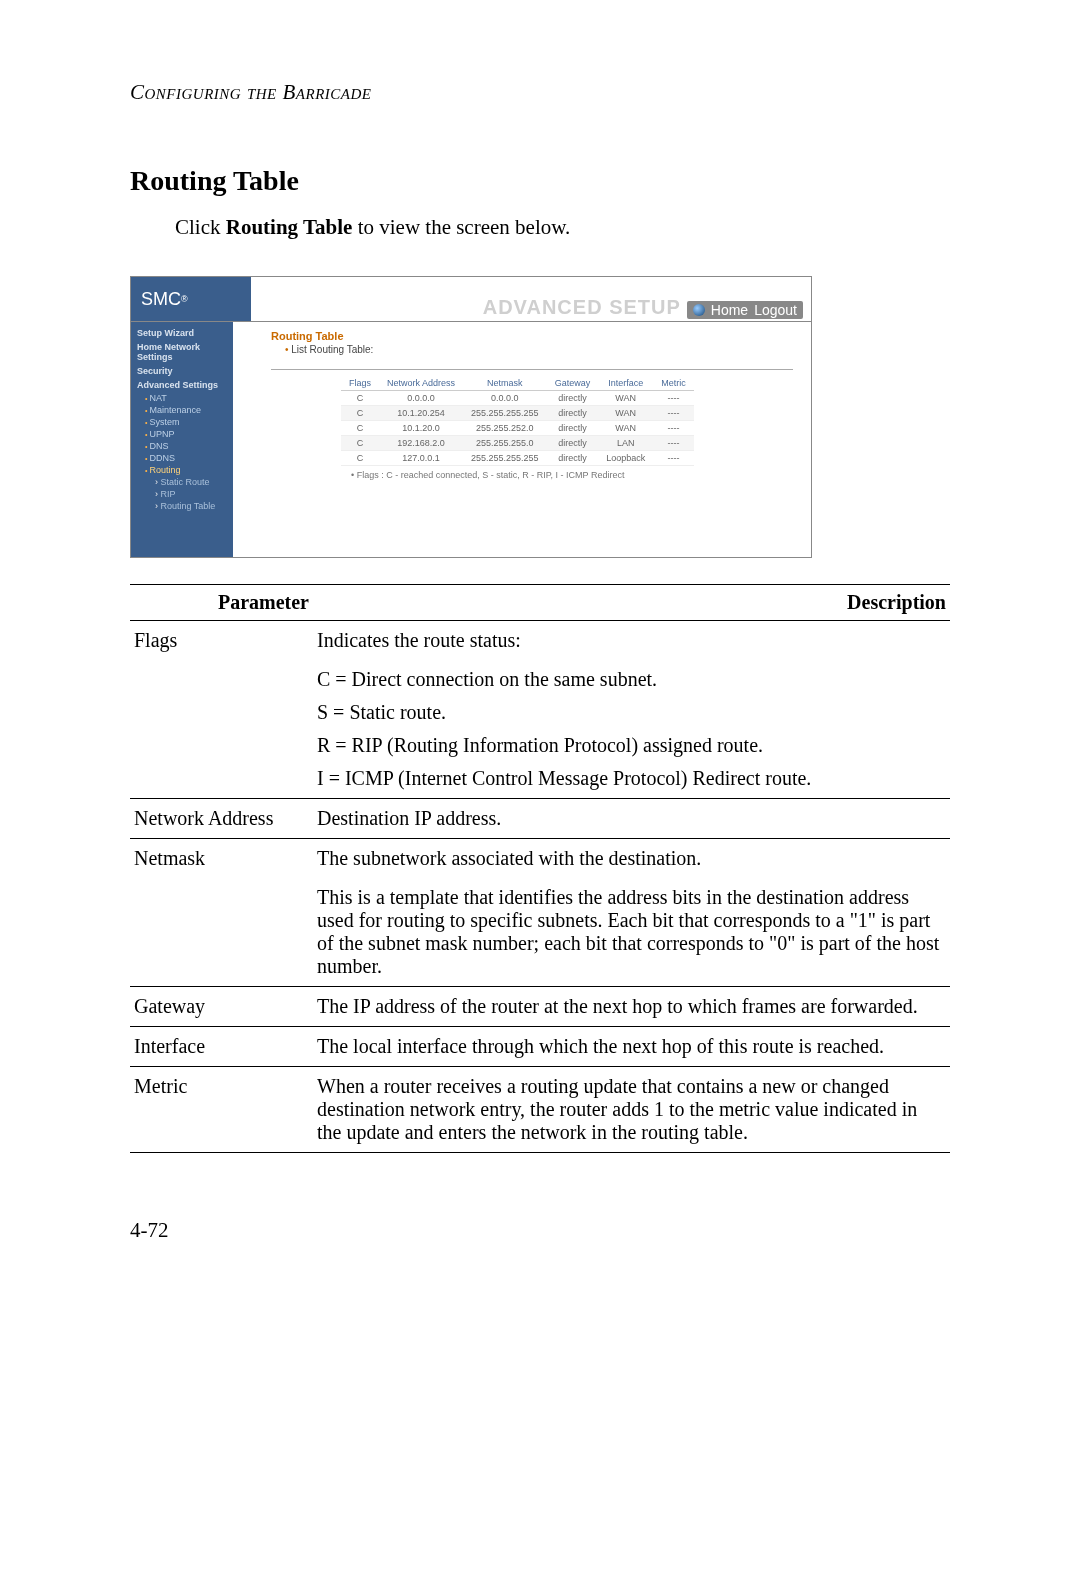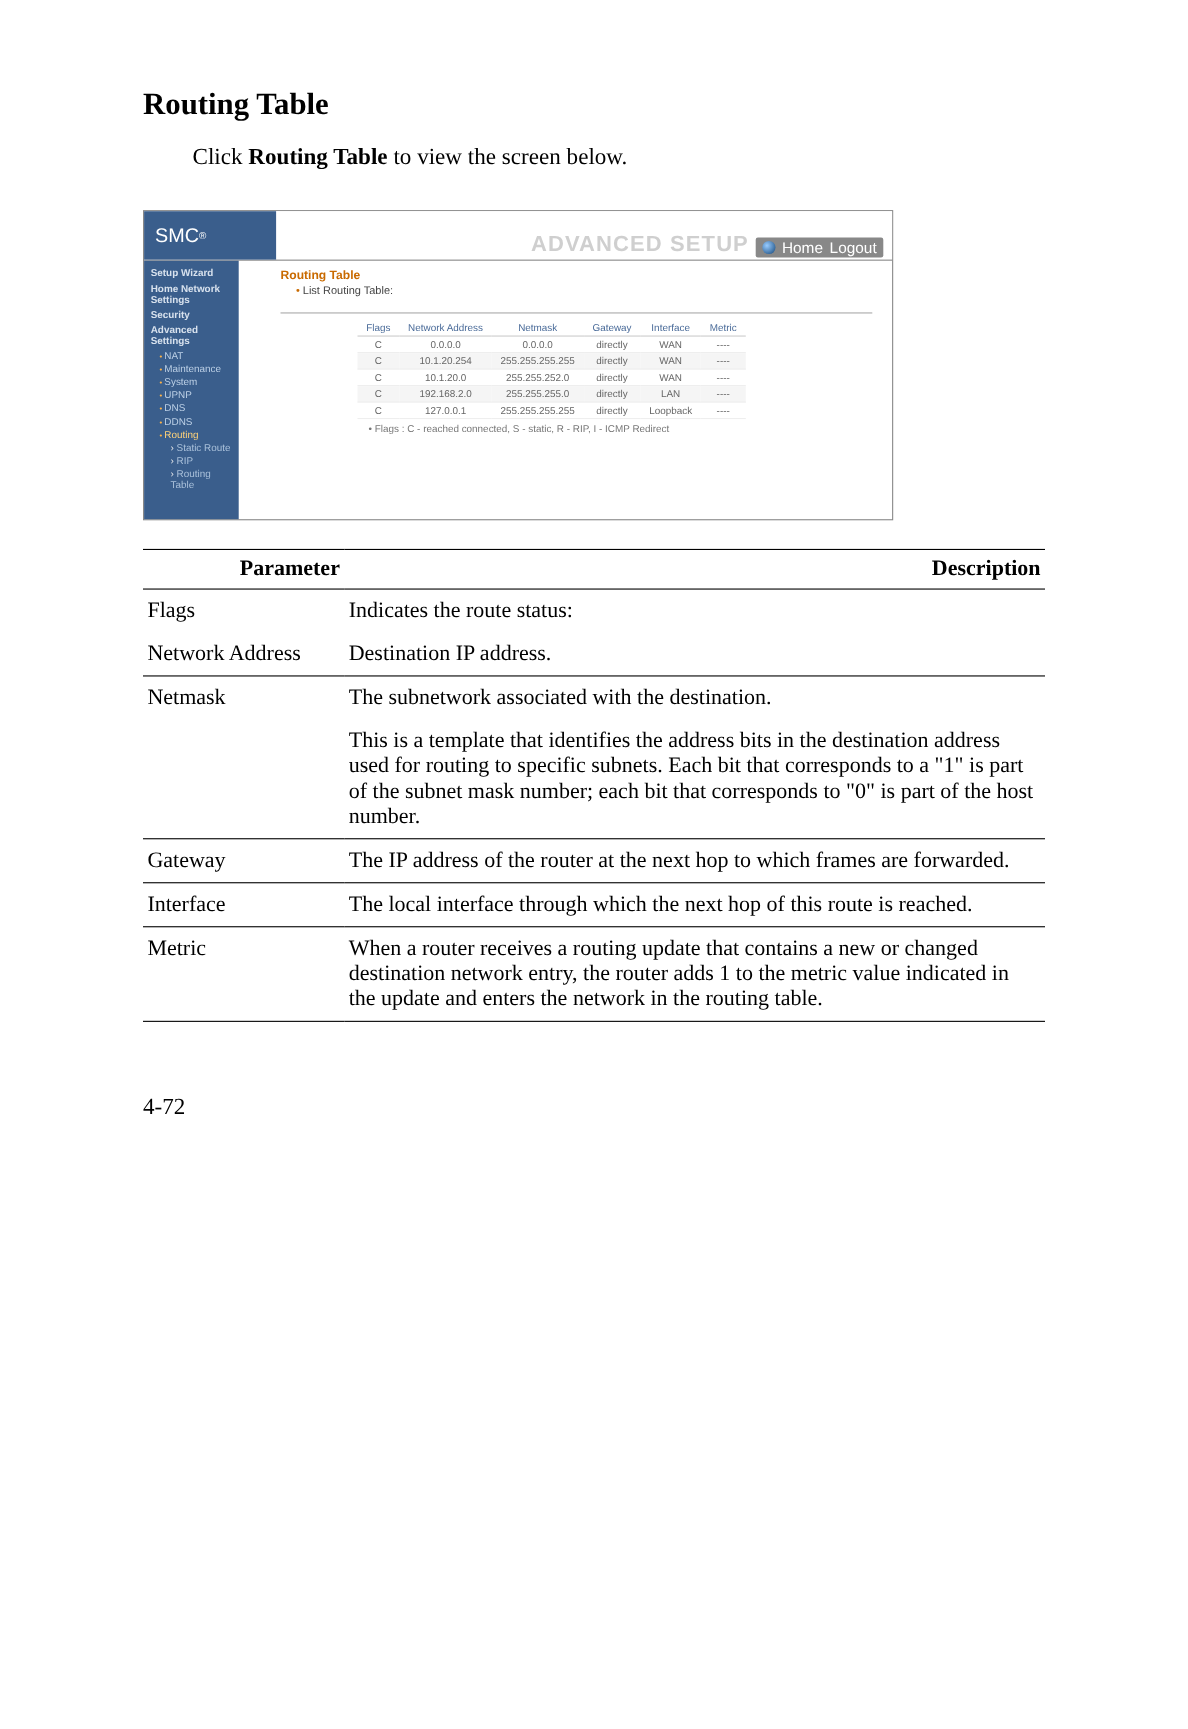--- a/index.html
+++ b/index.html
@@ -92,21 +92,21 @@
     background: radial-gradient(circle at 35% 35%, #9cf, #147);
     display: inline-block;
   }
   .router-body {
     display: flex;
     align-items: stretch;
     min-height: 235px;
     border-top: 1px solid #888;
   }
   .sidebar {
-    width: 86px;
+    width: 102px;
     background: #3a5e8c;
     color: #d8e2ee;
     font-size: 9px;
     padding: 4px 0 12px 0;
   }
   .sidebar .grp {
     padding: 2px 6px;
     color: #d8e2ee;
     font-weight: bold;
   }
@@ -208,20 +208,21 @@
   .last-row td { border-bottom: 1.5px solid #000; }
   .page-num {
     margin-top: 65px;
     font-size: 21px;
   }
 </style>
 </head>
 <body>
 
 <div class="page">
+  <div class="running-header">Configuring the Barricade</div>
 
   <div class="section-title">Routing Table</div>
 
   <div class="intro">
     <span>Click </span><strong>Routing Table</strong><span> to view the screen below.</span>
   </div>
 
   <div class="router-ui">
     <div class="router-header">
       <div class="logo-box">
@@ -326,20 +327,29 @@
         <th>Parameter</th>
         <th>Description</th>
       </tr>
     </thead>
     <tbody>
       <tr class="noborder">
         <td>Flags</td>
         <td>Indicates the route status:</td>
       </tr>
       <tr>
+        <td></td>
+        <td class="cell-multi">
+          <p>C = Direct connection on the same subnet.</p>
+          <p>S = Static route.</p>
+          <p>R = RIP (Routing Information Protocol) assigned route.</p>
+          <p>I = ICMP (Internet Control Message Protocol) Redirect route.</p>
+        </td>
+      </tr>
+      <tr>
         <td>Network Address</td>
         <td>Destination IP address.</td>
       </tr>
       <tr class="noborder">
         <td>Netmask</td>
         <td>The subnetwork associated with the destination.</td>
       </tr>
       <tr>
         <td></td>
         <td>This is a template that identifies the address bits in the destination address used for routing to specific subnets. Each bit that corresponds to a "1" is part of the subnet mask number; each bit that corresponds to "0" is part of the host number.</td>

